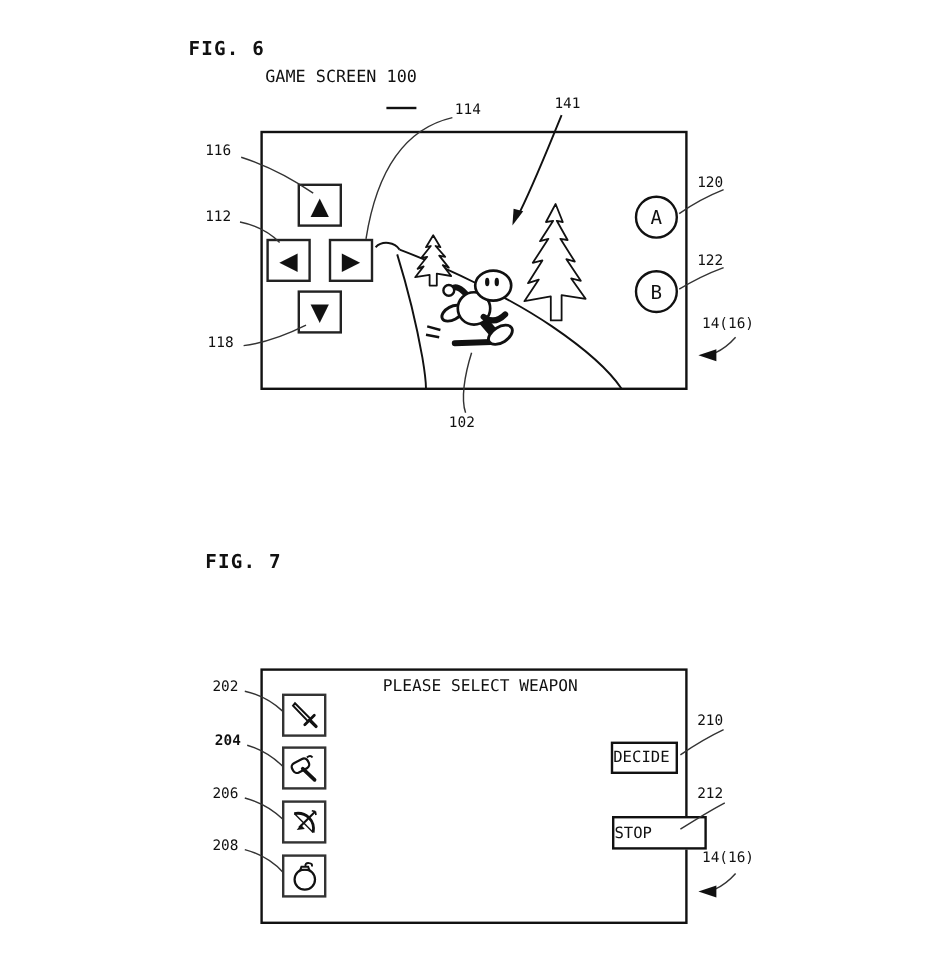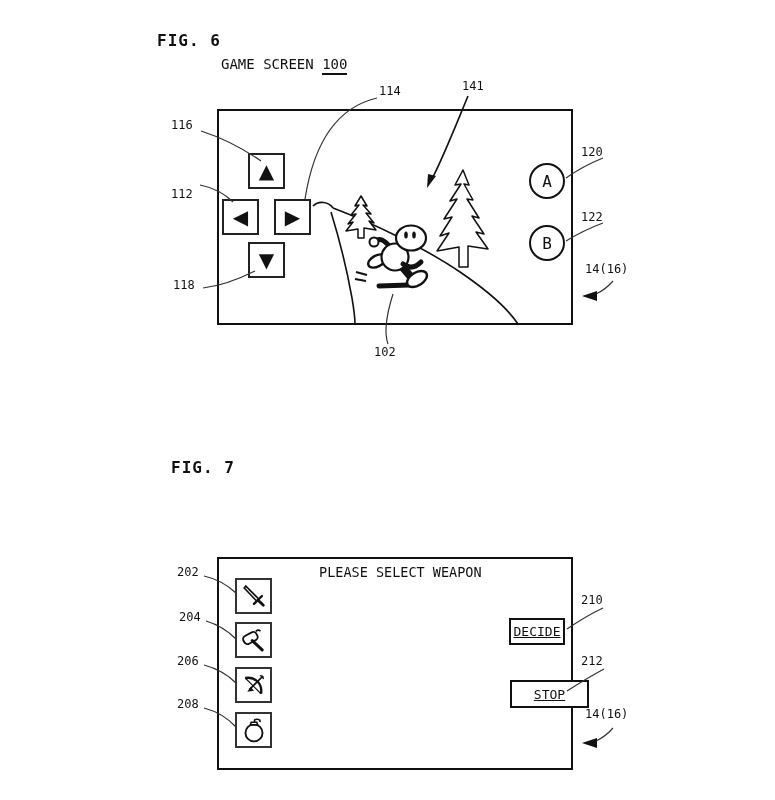--- a/index.html
+++ b/index.html
@@ -2,32 +2,32 @@
 <html><head>
 <meta charset="utf-8">
 <style>
   html,body{margin:0;padding:0;background:#fff;}
   .canvas{position:relative;width:775px;height:800px;background:#ffffff;overflow:hidden;
           font-family:"DejaVu Sans Mono","Liberation Mono",monospace;color:#111;}
   .txt{position:absolute;white-space:nowrap;line-height:1.1;}
   .figlabel{font-size:16px;font-weight:bold;letter-spacing:1px;}
   .title{font-size:14px;letter-spacing:0px;}
   .ref{font-size:12px;}
-  .uline{border-bottom:2px solid #111;padding-bottom:1px;}
+  .uline{border-bottom:2px solid #111;padding-bottom:17px;}
   .screen{position:absolute;border:2px solid #111;background:#fff;box-sizing:border-box;}
   .dpad{position:absolute;width:37px;height:36px;border:2px solid #222;box-sizing:border-box;
         display:flex;align-items:center;justify-content:center;font-size:20px;background:#fff;
         font-family:"DejaVu Sans",sans-serif;}
   .circlebtn{position:absolute;width:36px;height:36px;border:2px solid #111;border-radius:50%;
         box-sizing:border-box;display:flex;align-items:center;justify-content:center;
         font-size:16px;background:#fff;}
   .wbox{position:absolute;width:37px;height:36px;border:2px solid #333;box-sizing:border-box;
         display:flex;align-items:center;justify-content:center;background:#fff;}
   .pbtn{position:absolute;border:2px solid #111;box-sizing:border-box;display:flex;
-        align-items:center;justify-content:center;font-size:13px;background:#fff;text-decoration:underline;}
+        align-items:center;font-size:13px;background:#fff;}
   .overlay{position:absolute;left:0;top:0;pointer-events:none;}
   .wbox svg{display:block;}
 </style>
 </head>
 <body>
 
 <div class="canvas">
 
   <div class="txt figlabel" style="left:157px;top:32px;">FIG. 6</div>
 
@@ -49,21 +49,21 @@
     </div>
 
   <div class="circlebtn" style="left:529px;top:163px;">
       <span>A</span>
     </div>
   <div class="circlebtn" style="left:529px;top:225px;">
       <span>B</span>
     </div>
 
   <div class="txt ref" style="left:171px;top:119px;">116</div>
-  <div class="txt ref" style="left:171px;top:174px;margin-top:14px;">112</div>
+  <div class="txt ref" style="left:171px;top:174px;">112</div>
   <div class="txt ref" style="left:173px;top:279px;">118</div>
   <div class="txt ref" style="left:379px;top:85px;">114</div>
   <div class="txt ref" style="left:462px;top:80px;">141</div>
   <div class="txt ref" style="left:581px;top:146px;">120</div>
   <div class="txt ref" style="left:581px;top:211px;">122</div>
   <div class="txt ref" style="left:585px;top:263px;">14(16)</div>
   <div class="txt ref" style="left:374px;top:346px;">102</div>
 
   <div class="txt figlabel" style="left:157px;top:459px;margin-left:14px;">FIG. 7</div>
 
@@ -104,21 +104,21 @@
   </div>
 
   <div class="pbtn" style="left:509px;top:618px;width:56px;height:27px;">
       <span>DECIDE</span>
     </div>
   <div class="pbtn" style="left:510px;top:680px;width:79px;height:28px;">
       <span>STOP</span>
     </div>
 
   <div class="txt ref" style="left:177px;top:566px;">202</div>
-  <div class="txt ref" style="left:179px;top:611px;">204</div>
+  <div class="txt ref" style="left:179px;top:611px;font-weight:bold;">204</div>
   <div class="txt ref" style="left:177px;top:655px;">206</div>
   <div class="txt ref" style="left:177px;top:698px;">208</div>
   <div class="txt ref" style="left:581px;top:594px;">210</div>
   <div class="txt ref" style="left:581px;top:655px;">212</div>
   <div class="txt ref" style="left:585px;top:708px;">14(16)</div>
 
   <svg class="overlay" width="775" height="800" viewBox="0 0 775 800">
 
     <g fill="none" stroke="#111" stroke-width="1.6">
       <path d="M313,206 c6,-6 16,-4 20,2"></path>

